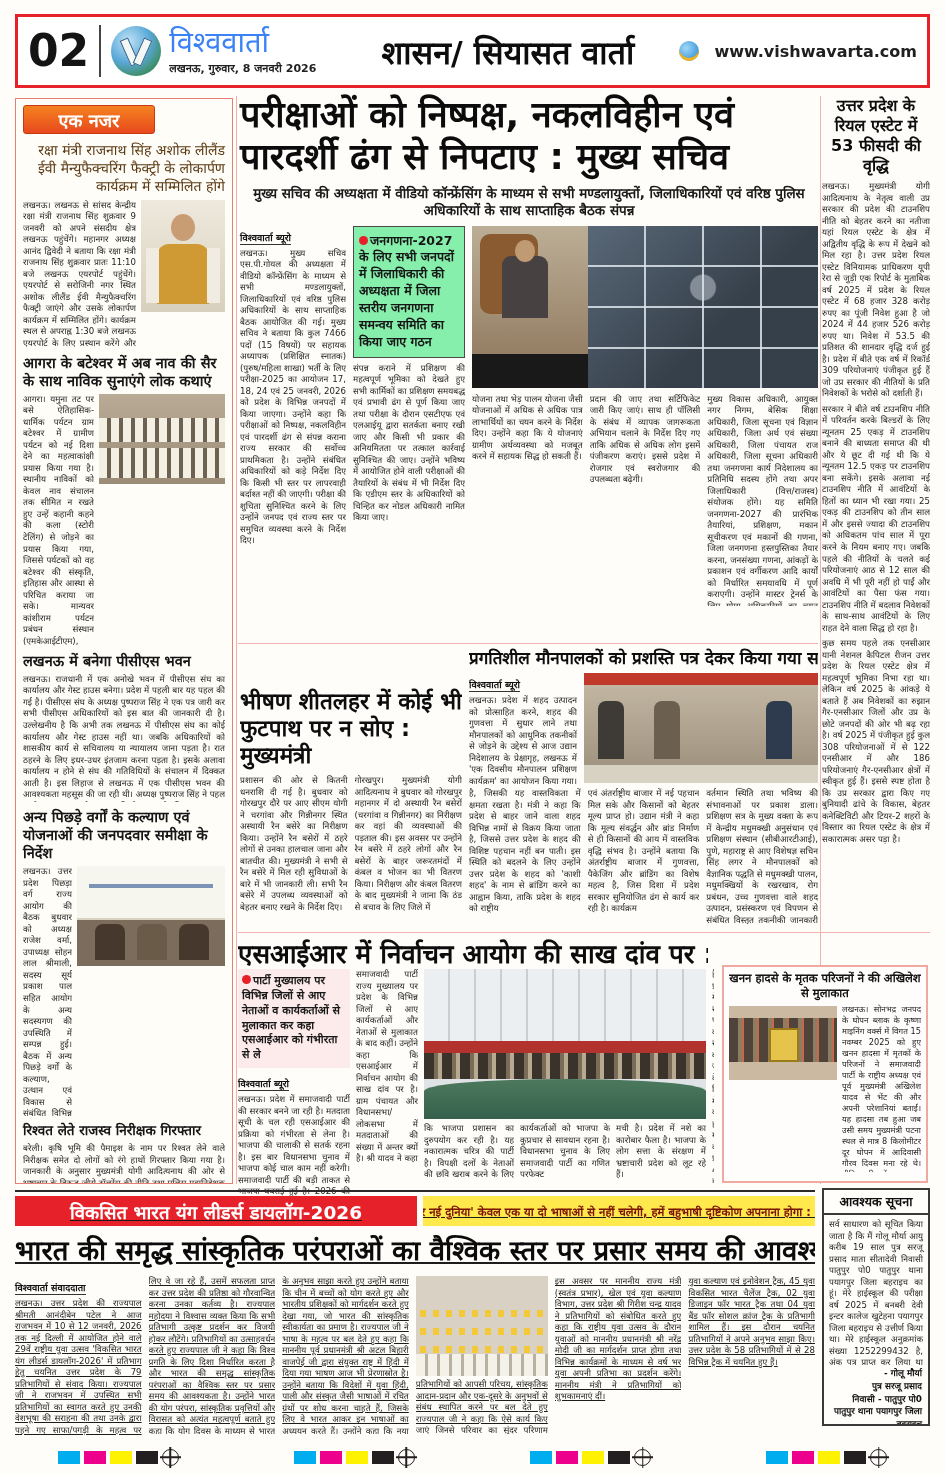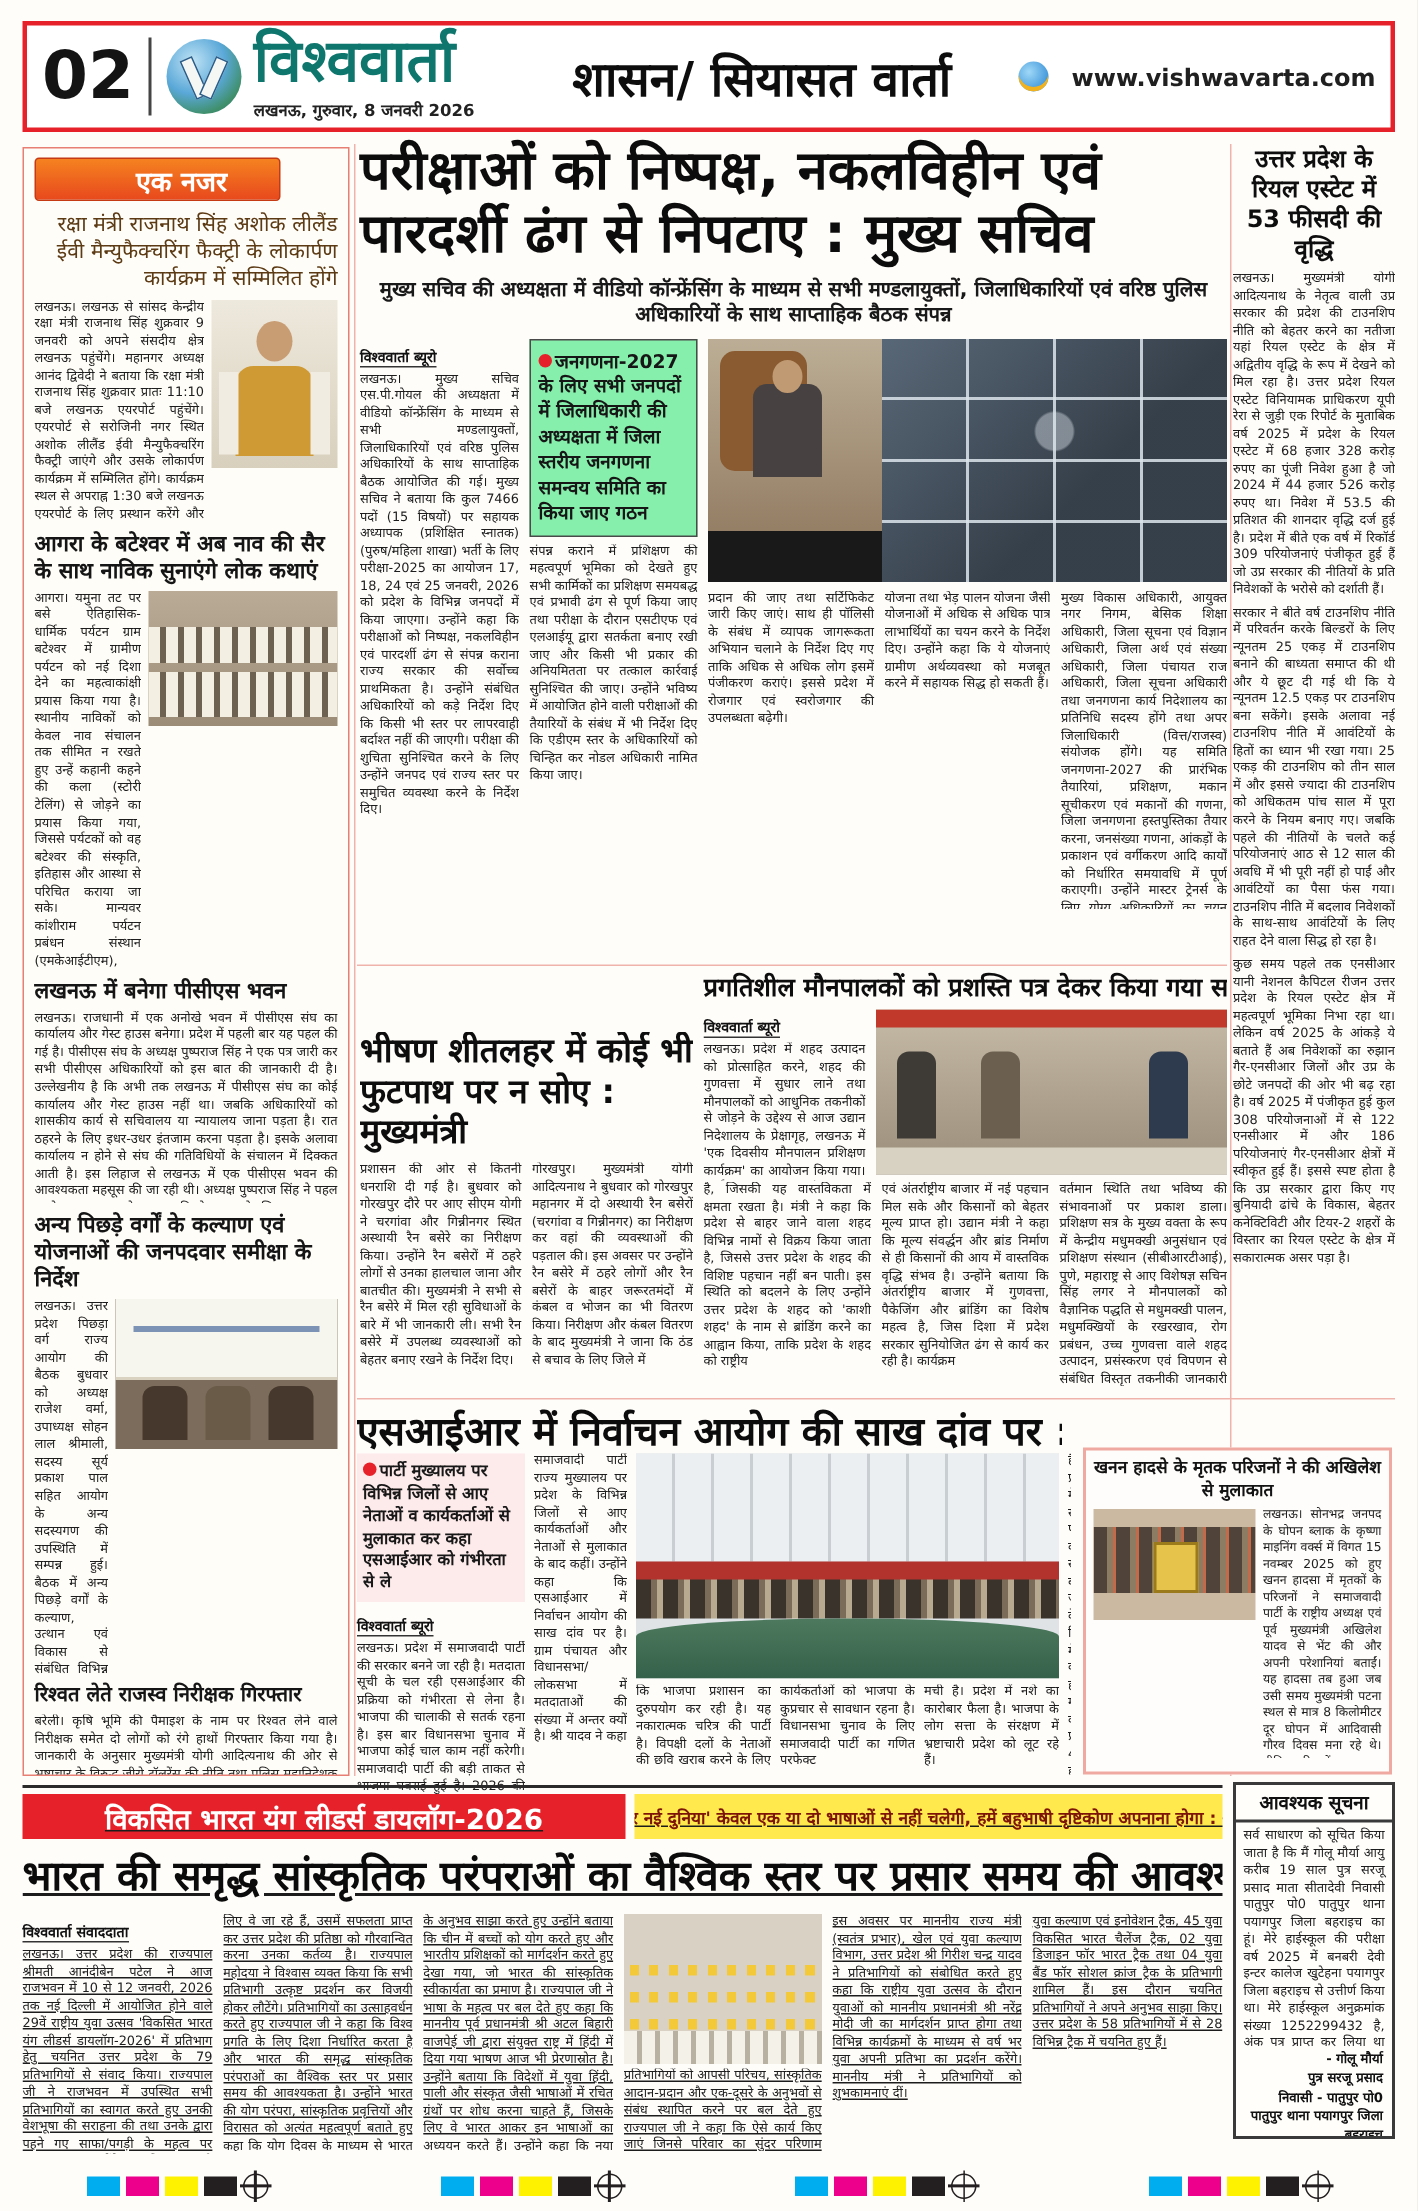--- a/index.html
+++ b/index.html
@@ -9,37 +9,37 @@
   .masthead{position:absolute;left:15px;top:14px;width:915px;height:74px;border:3px solid #e62129;
             background:#fff;display:flex;align-items:center;box-sizing:border-box;padding:0 10px;}
   .pagenum{font-size:44px;font-weight:bold;color:#141414;line-height:1;margin-right:10px;}
   .mh-div{width:2px;height:52px;background:#444;margin-right:10px;}
   .logo{position:relative;width:50px;height:50px;border-radius:50%;margin-right:8px;flex:0 0 auto;
         background:radial-gradient(circle at 35% 30%,#bfe3f5 0%,#5aa8d8 45%,#3f8f6a 75%,#2e6e9e 100%);}
   .lg-v1,.lg-v2{position:absolute;width:7px;height:26px;background:#f4f7f4;border:1px solid #2a5d8a;}
   .lg-v1{left:14px;top:12px;transform:rotate(-24deg);}
   .lg-v2{left:27px;top:12px;transform:rotate(24deg);}
   .mh-title-block{display:flex;flex-direction:column;margin-right:20px;}
-  .paper-name{font-size:39px;font-weight:bold;color:#0f766e;line-height:1.05;}
+  .paper-name{font-size:29px;font-weight:normal;color:#3b82f6;line-height:1.05;}
   .edition{font-size:11px;font-weight:bold;color:#222;margin-top:3px;}
   .section-title{flex:1;text-align:center;font-size:32px;font-weight:bold;color:#0d0d0d;}
   .website-wrap{display:flex;align-items:center;gap:15px;font-size:16px;font-weight:bold;color:#202020;}
   .ie-icon{width:20px;height:20px;border-radius:50%;display:inline-block;
            background:radial-gradient(circle at 35% 35%,#9fd8f7,#1e7fd0);box-shadow:inset 0 -3px 0 #f2b21d;}
   
   .bt{font-size:8.6px;line-height:1.34;text-align:justify;color:#1d1d1d;overflow:hidden;}
   .byline{font-size:9.5px;font-weight:bold;border-bottom:1px solid #333;display:inline-block;margin-bottom:3px;color:#111;}
   .vline{position:absolute;width:1px;background:#efb3ab;}
   .hline{position:absolute;height:1px;background:#efb3ab;}
   
   .sidebar{position:absolute;left:15px;top:98px;width:218px;height:1086px;border:1px solid #e87f74;
            box-sizing:border-box;padding:6px 7px;overflow:hidden;background:#fffdf8;}
   .eknajar{width:130px;height:27px;background:linear-gradient(180deg,#f58220,#e8491d);color:#fff;
            font-size:18px;font-weight:bold;display:flex;align-items:center;justify-content:center;
-           border:1px solid #c53a12;border-radius:3px;margin-bottom:7px;padding-left:32px;}
+           border:1px solid #c53a12;border-radius:3px;margin-bottom:7px;}
   .sb-head1{font-size:14px;font-weight:normal;color:#5b3a14;line-height:1.3;margin:4px 0;text-align:right;}
   .sb-head{font-size:14.5px;font-weight:bold;color:#151515;line-height:1.25;margin:6px 0 4px;}
   .ph{position:relative;overflow:hidden;background:#cfc8ba;}
   .ph .sh{position:absolute;}
   .ph-rajnath{float:right;width:84px;height:112px;margin:0 0 3px 5px;background:linear-gradient(180deg,#eee9dd,#d8d0bd);}
   .ph-rajnath .head{width:24px;height:27px;border-radius:50%;background:#c99d74;top:14px;left:30px;}
   .ph-rajnath .vest{width:52px;height:60px;border-radius:12px 12px 0 0;background:#cf9a33;top:44px;left:16px;}
   .ph-rajnath .arm1,.ph-rajnath .arm2{width:13px;height:55px;background:#f0ece2;top:48px;}
   .ph-rajnath .arm1{left:5px;} .ph-rajnath .arm2{right:5px;}
   .ph-boat{float:right;width:126px;height:90px;margin:0 0 3px 5px;background:linear-gradient(180deg,#b9ab95,#9a8c76);}
@@ -246,22 +246,22 @@
               <div class="man"></div>
               <div class="face"></div>
               <div class="desk"></div>
           </div>
           <div class="right">
             <div class="cells"></div>
               <div class="grid"></div>
           </div>
         </div>
         <div class="m-3col">
+          <div class="c bt">योजना तथा भेड़ पालन योजना जैसी योजनाओं में अधिक से अधिक पात्र लाभार्थियों का चयन करने के निर्देश दिए। उन्होंने कहा कि ये योजनाएं ग्रामीण अर्थव्यवस्था को मजबूत करने में सहायक सिद्ध हो सकती हैं।</div>
           <div class="c bt">प्रदान की जाए तथा सर्टिफिकेट जारी किए जाएं। साथ ही पॉलिसी के संबंध में व्यापक जागरूकता अभियान चलाने के निर्देश दिए गए ताकि अधिक से अधिक लोग इसमें पंजीकरण कराएं। इससे प्रदेश में रोजगार एवं स्वरोजगार की उपलब्धता बढ़ेगी।</div>
-          <div class="c bt">योजना तथा भेड़ पालन योजना जैसी योजनाओं में अधिक से अधिक पात्र लाभार्थियों का चयन करने के निर्देश दिए। उन्होंने कहा कि ये योजनाएं ग्रामीण अर्थव्यवस्था को मजबूत करने में सहायक सिद्ध हो सकती हैं।</div>
           <div class="c bt">मुख्य विकास अधिकारी, आयुक्त नगर निगम, बेसिक शिक्षा अधिकारी, जिला सूचना एवं विज्ञान अधिकारी, जिला अर्थ एवं संख्या अधिकारी, जिला पंचायत राज अधिकारी, जिला सूचना अधिकारी तथा जनगणना कार्य निदेशालय का प्रतिनिधि सदस्य होंगे तथा अपर जिलाधिकारी (वित्त/राजस्व) संयोजक होंगे। यह समिति जनगणना-2027 की प्रारंभिक तैयारियां, प्रशिक्षण, मकान सूचीकरण एवं मकानों की गणना, जिला जनगणना हस्तपुस्तिका तैयार करना, जनसंख्या गणना, आंकड़ों के प्रकाशन एवं वर्गीकरण आदि कार्यों को निर्धारित समयावधि में पूर्ण कराएगी। उन्होंने मास्टर ट्रेनर्स के लिए योग्य अधिकारियों का चयन कर उनका प्रशिक्षण समय से पूर्ण कराने के निर्देश भी दिए। इससे पहले निदेशक (जनगणना कार्य), उत्तर प्रदेश शीतल वर्मा द्वारा जनगणना की प्रक्रिया, समय-सीमा एवं जनगणना-2027 की कार्ययोजना पर विस्तृत प्रस्तुतीकरण दिया गया। बैठक में संबंधित विभागों के वरिष्ठ अधिकारीगण आदि उपस्थित थे।</div>
         </div>
       </div>
     </div>
   </div>
 
   <div class="rcol">
     <div class="r-head">उत्तर प्रदेश के रियल एस्टेट में 53 फीसदी की वृद्धि</div>
     <div class="bt">लखनऊ। मुख्यमंत्री योगी आदित्यनाथ के नेतृत्व वाली उप्र सरकार की प्रदेश की टाउनशिप नीति को बेहतर करने का नतीजा यहां रियल एस्टेट के क्षेत्र में अद्वितीय वृद्धि के रूप में देखने को मिल रहा है। उत्तर प्रदेश रियल एस्टेट विनियामक प्राधिकरण यूपी रेरा से जुड़ी एक रिपोर्ट के मुताबिक वर्ष 2025 में प्रदेश के रियल एस्टेट में 68 हजार 328 करोड़ रुपए का पूंजी निवेश हुआ है जो 2024 में 44 हजार 526 करोड़ रुपए था। निवेश में 53.5 की प्रतिशत की शानदार वृद्धि दर्ज हुई है। प्रदेश में बीते एक वर्ष में रिकॉर्ड 309 परियोजनाएं पंजीकृत हुई हैं जो उप्र सरकार की नीतियों के प्रति निवेशकों के भरोसे को दर्शाती हैं।</div>
     <div class="bt">सरकार ने बीते वर्ष टाउनशिप नीति में परिवर्तन करके बिल्डरों के लिए न्यूनतम 25 एकड़ में टाउनशिप बनाने की बाध्यता समाप्त की थी और ये छूट दी गई थी कि ये न्यूनतम 12.5 एकड़ पर टाउनशिप बना सकेंगे। इसके अलावा नई टाउनशिप नीति में आवंटियों के हितों का ध्यान भी रखा गया। 25 एकड़ की टाउनशिप को तीन साल में और इससे ज्यादा की टाउनशिप को अधिकतम पांच साल में पूरा करने के नियम बनाए गए। जबकि पहले की नीतियों के चलते कई परियोजनाएं आठ से 12 साल की अवधि में भी पूरी नहीं हो पाईं और आवंटियों का पैसा फंस गया। टाउनशिप नीति में बदलाव निवेशकों के साथ-साथ आवंटियों के लिए राहत देने वाला सिद्ध हो रहा है।</div>

